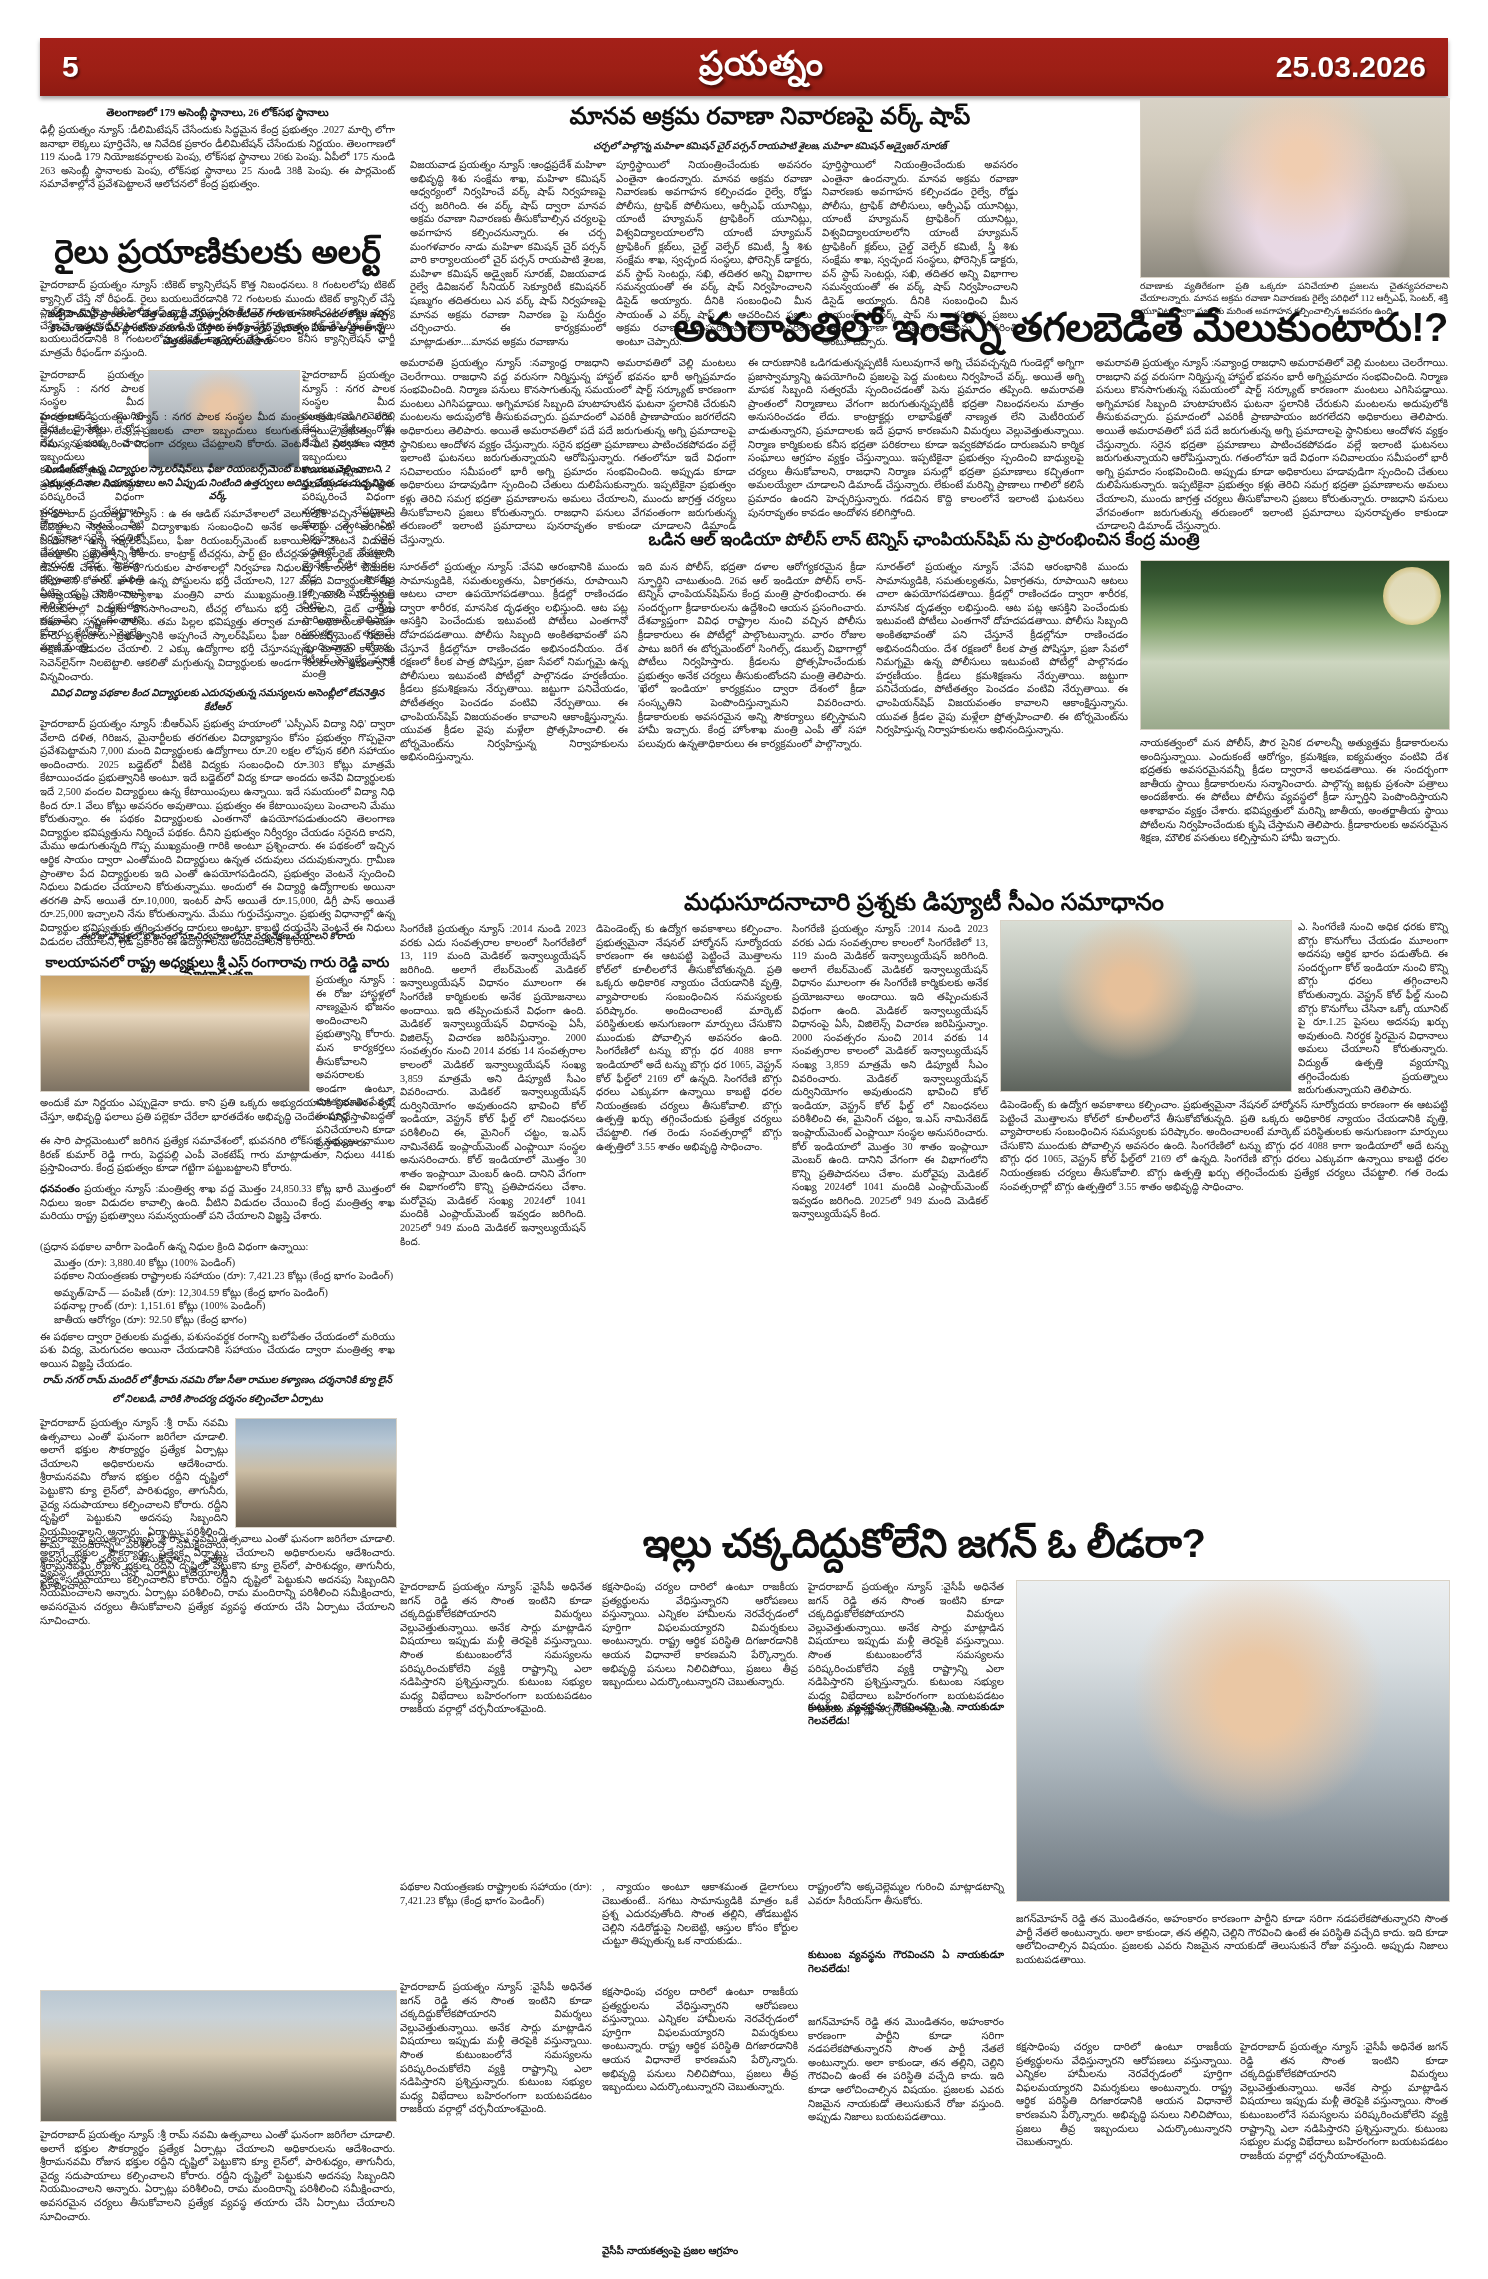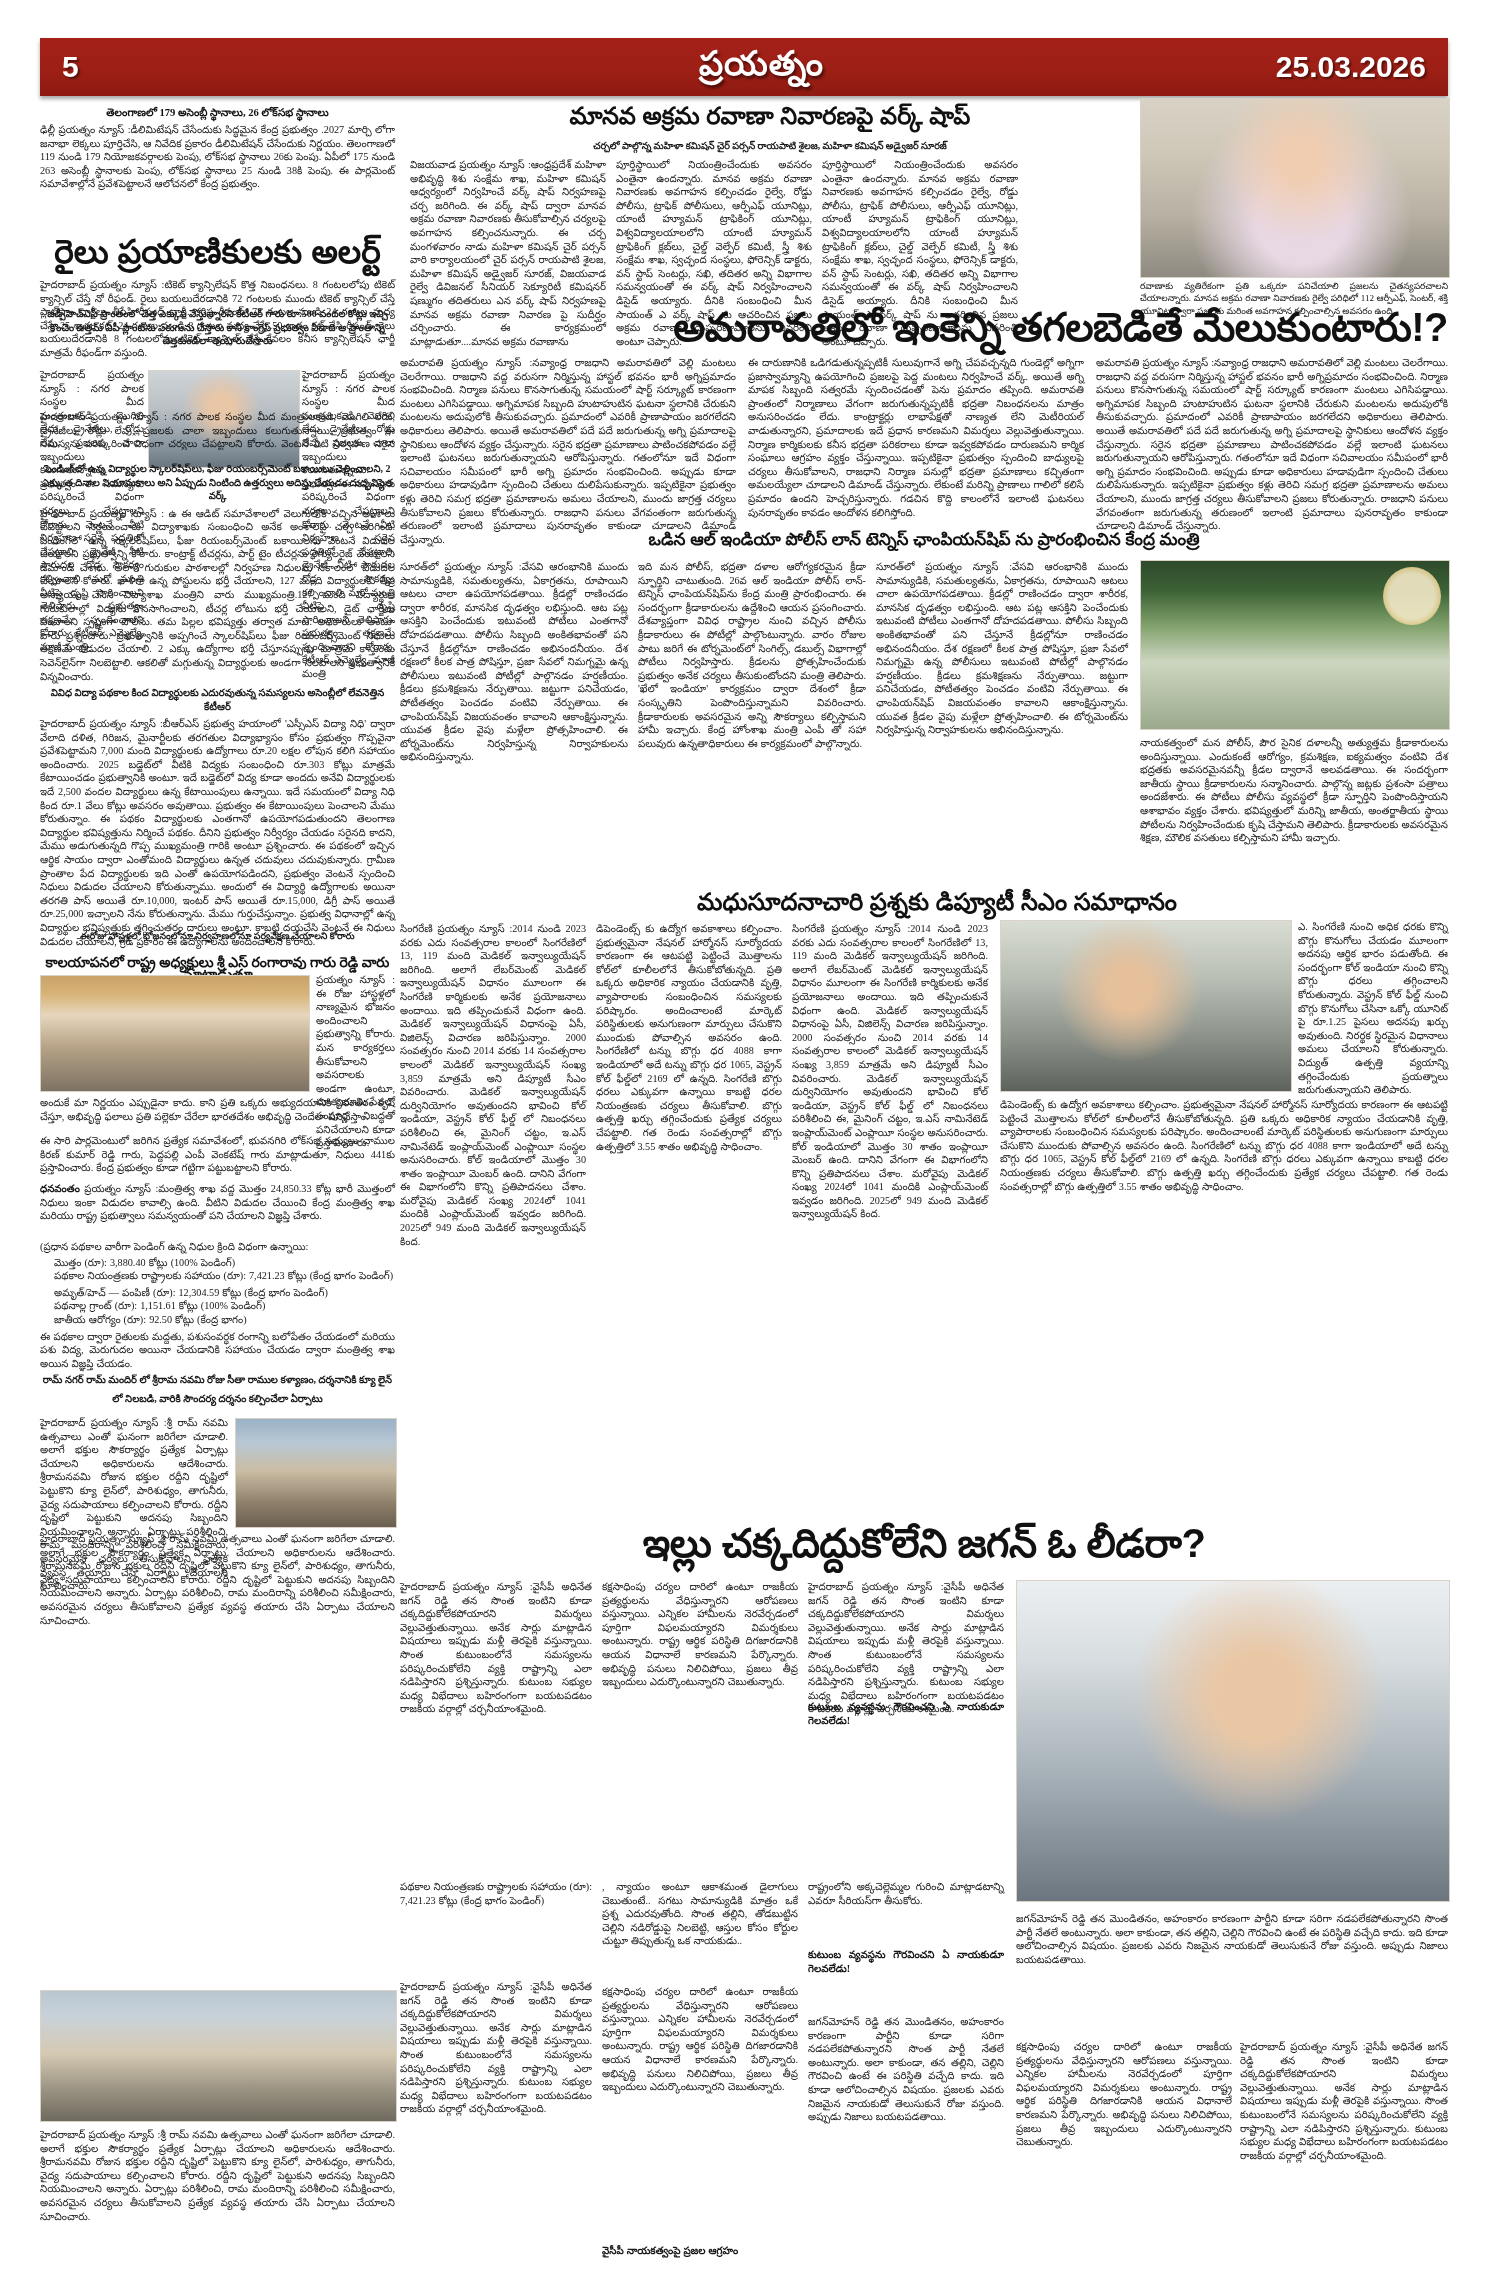--- a/index.html
+++ b/index.html
@@ -17,21 +17,21 @@
     font-size:34px;letter-spacing:1px;text-shadow:2px 3px 3px rgba(0,0,0,.5);
     position:absolute;left:0;right:0;text-align:center;padding-left:35px;}
   .masthead .date{color:#fff;font-family:"Liberation Sans",sans-serif;font-weight:bold;
     font-size:30px;text-shadow:2px 2px 2px rgba(0,0,0,.45);z-index:2;}
 
   
   .body-txt{font-size:10.2px;line-height:13.6px;text-align:justify;
     font-family:"Liberation Serif",serif;color:#161616;
     -webkit-hyphens:auto;hyphens:auto;word-spacing:.5px;}
   .kicker{font-size:10.6px;font-weight:bold;text-align:center;line-height:14px;margin-bottom:3px;}
-  .sub-kicker{font-size:10px;font-weight:bold;text-align:center;line-height:13.5px;color:#1a1a1a;}
+  .sub-kicker{font-size:10px;font-weight:bold;text-align:center;line-height:13.5px;color:#1a1a1a;font-style:italic;}
 
   .hl-xl{font-size:40px;font-weight:bold;line-height:46px;letter-spacing:-0.5px;
     font-family:"Liberation Sans",sans-serif;color:#111;}
   .hl-lg{font-size:33px;font-weight:bold;line-height:40px;
     font-family:"Liberation Sans",sans-serif;color:#111;}
   .hl-md{font-size:24px;font-weight:bold;line-height:31px;
     font-family:"Liberation Sans",sans-serif;color:#111;}
   .hl-sm{font-size:17px;font-weight:bold;line-height:23px;
     font-family:Liberation Sans, sans-serif;color:#111;}
 
@@ -204,21 +204,21 @@
   </div>
 
   <div class="body-txt" style="position:absolute;left:400px;top:560px;width:228px;">సూరత్‌లో   ప్రయత్నం న్యూస్ :వేసవి ఆరంభానికి ముందు సామాన్యుడికి, సమతుల్యతను, ఏకాగ్రతను, రూపాయిని ఆటలు చాలా ఉపయోగపడతాయి. క్రీడల్లో రాణించడం ద్వారా శారీరక, మానసిక దృఢత్వం లభిస్తుంది. ఆట పట్ల ఆసక్తిని పెంచేందుకు ఇటువంటి పోటీలు ఎంతగానో దోహదపడతాయి. పోలీసు సిబ్బంది అంకితభావంతో పని చేస్తూనే క్రీడల్లోనూ రాణించడం అభినందనీయం. దేశ రక్షణలో కీలక పాత్ర పోషిస్తూ, ప్రజా సేవలో నిమగ్నమై ఉన్న పోలీసులు ఇటువంటి పోటీల్లో పాల్గొనడం హర్షణీయం. క్రీడలు క్రమశిక్షణను నేర్పుతాయి. జట్టుగా పనిచేయడం, పోటీతత్వం పెంచడం వంటివి నేర్పుతాయి. ఈ ఛాంపియన్‌షిప్ విజయవంతం కావాలని ఆకాంక్షిస్తున్నాను. యువత క్రీడల వైపు మళ్లేలా ప్రోత్సహించాలి. ఈ టోర్నమెంట్‌ను నిర్వహిస్తున్న నిర్వాహకులను అభినందిస్తున్నాను.</div>
 
   <div class="body-txt" style="position:absolute;left:638px;top:560px;width:228px;">ఇది మన పోలీస్, భద్రతా దళాల ఆరోగ్యకరమైన క్రీడా స్ఫూర్తిని చాటుతుంది. 26వ ఆల్ ఇండియా పోలీస్ లాన్-టెన్నిస్ ఛాంపియన్‌షిప్‌ను కేంద్ర మంత్రి ప్రారంభించారు. ఈ సందర్భంగా క్రీడాకారులను ఉద్దేశించి ఆయన ప్రసంగించారు. దేశవ్యాప్తంగా వివిధ రాష్ట్రాల నుంచి వచ్చిన పోలీసు క్రీడాకారులు ఈ పోటీల్లో పాల్గొంటున్నారు. వారం రోజుల పాటు జరిగే ఈ టోర్నమెంట్‌లో సింగిల్స్, డబుల్స్ విభాగాల్లో పోటీలు నిర్వహిస్తారు. క్రీడలను ప్రోత్సహించేందుకు ప్రభుత్వం అనేక చర్యలు తీసుకుంటోందని మంత్రి తెలిపారు. 'ఖేలో ఇండియా' కార్యక్రమం ద్వారా దేశంలో క్రీడా సంస్కృతిని పెంపొందిస్తున్నామని వివరించారు. క్రీడాకారులకు అవసరమైన అన్ని సౌకర్యాలు కల్పిస్తామని హామీ ఇచ్చారు. కేంద్ర హోంశాఖ మంత్రి ఎంపీ తో సహా పలువురు ఉన్నతాధికారులు ఈ కార్యక్రమంలో పాల్గొన్నారు.</div>
 
   <div class="body-txt" style="position:absolute;left:876px;top:560px;width:252px;">సూరత్‌లో   ప్రయత్నం న్యూస్ :వేసవి ఆరంభానికి ముందు సామాన్యుడికి, సమతుల్యతను, ఏకాగ్రతను, రూపాయిని ఆటలు చాలా ఉపయోగపడతాయి. క్రీడల్లో రాణించడం ద్వారా శారీరక, మానసిక దృఢత్వం లభిస్తుంది. ఆట పట్ల ఆసక్తిని పెంచేందుకు ఇటువంటి పోటీలు ఎంతగానో దోహదపడతాయి. పోలీసు సిబ్బంది అంకితభావంతో పని చేస్తూనే క్రీడల్లోనూ రాణించడం అభినందనీయం. దేశ రక్షణలో కీలక పాత్ర పోషిస్తూ, ప్రజా సేవలో నిమగ్నమై ఉన్న పోలీసులు ఇటువంటి పోటీల్లో పాల్గొనడం హర్షణీయం. క్రీడలు క్రమశిక్షణను నేర్పుతాయి. జట్టుగా పనిచేయడం, పోటీతత్వం పెంచడం వంటివి నేర్పుతాయి. ఈ ఛాంపియన్‌షిప్ విజయవంతం కావాలని ఆకాంక్షిస్తున్నాను. యువత క్రీడల వైపు మళ్లేలా ప్రోత్సహించాలి. ఈ టోర్నమెంట్‌ను నిర్వహిస్తున్న నిర్వాహకులను అభినందిస్తున్నాను.</div>
 
   <div class="body-txt" style="position:absolute;left:1140px;top:736px;width:308px;">నాయకత్వంలో మన పోలీస్, పౌర సైనిక దళాలన్నీ అత్యుత్తమ క్రీడాకారులను అందిస్తున్నాయి. ఎందుకంటే ఆరోగ్యం, క్రమశిక్షణ, ఐక్యమత్వం వంటివి దేశ భద్రతకు అవసరమైనవన్నీ క్రీడల ద్వారానే అలవడతాయి. ఈ సందర్భంగా జాతీయ స్థాయి క్రీడాకారులను సన్మానించారు. పాల్గొన్న జట్లకు ప్రశంసా పత్రాలు అందజేశారు. ఈ పోటీలు పోలీసు వ్యవస్థలో క్రీడా స్ఫూర్తిని పెంపొందిస్తాయని ఆశాభావం వ్యక్తం చేశారు. భవిష్యత్తులో మరిన్ని జాతీయ, అంతర్జాతీయ స్థాయి పోటీలను నిర్వహించేందుకు కృషి చేస్తామని తెలిపారు. క్రీడాకారులకు అవసరమైన శిక్షణ, మౌలిక వసతులు కల్పిస్తామని హామీ ఇచ్చారు.</div>
 
-  <div style="position:absolute;left:413px;top:886px;width:1048px;">
+  <div style="position:absolute;left:400px;top:886px;width:1048px;">
     <div class="hl-md" style="text-align:center;">మధుసూదనాచారి ప్రశ్నకు డిప్యూటీ సీఎం సమాధానం</div>
   </div>
 
   <div class="photo p-madhu" style="left:1000px;top:920px;width:290px;height:170px;">
     <div class="ph-in"></div>
   </div>
 
   <div class="body-txt" style="position:absolute;left:400px;top:922px;width:186px;">సింగరేణి    ప్రయత్నం న్యూస్ :2014 నుండి 2023 వరకు ఎదు సంవత్సరాల కాలంలో సింగరేణిలో 13, 119 మంది మెడికల్ ఇన్వాల్యుయేషన్ జరిగింది. అలాగే లేబర్‌మెంట్ మెడికల్ ఇన్వాల్యుయేషన్ విధానం మూలంగా ఈ సింగరేణి కార్మికులకు అనేక ప్రయోజనాలు అందాయి. ఇది తప్పించుకునే విధంగా ఉంది. మెడికల్ ఇన్వాల్యుయేషన్ విధానంపై ఏసీ, విజిలెన్స్ విచారణ జరిపిస్తున్నాం. 2000 సంవత్సరం నుంచి 2014 వరకు 14 సంవత్సరాల కాలంలో మెడికల్ ఇన్వాల్యుయేషన్ సంఖ్య 3,859 మాత్రమే అని డిప్యూటీ సీఎం వివరించారు. మెడికల్ ఇన్వాల్యుయేషన్ దుర్వినియోగం అవుతుందని భావించి కోల్ ఇండియా, వెస్ట్రన్ కోల్ ఫీల్డ్ లో నిబంధనలు పరిశీలించి ఈ, మైనింగ్ చట్టం, ఇ.ఎస్ నామినేటెడ్ ఇంప్లాయ్‌మెంట్ ఎంప్లాయీ సంస్థల అనుసరించారు. కోల్ ఇండియాలో మొత్తం 30 శాతం ఇంప్లాయీ మెంబర్ ఉంది. దానిని వేగంగా ఈ విభాగంలోని కొన్ని ప్రతిపాదనలు చేశాం. మరోవైపు మెడికల్ సంఖ్య 2024లో 1041 మందికి ఎంప్లాయ్‌మెంట్ ఇవ్వడం జరిగింది. 2025లో 949 మంది మెడికల్ ఇన్వాల్యుయేషన్ కింద.</div>
 
   <div class="body-txt" style="position:absolute;left:596px;top:922px;width:186px;">డిపెండెంట్స్ కు ఉద్యోగ అవకాశాలు కల్పించాం. ప్రభుత్వమైనా నేషనల్ హార్మోనస్ సూర్యోదయ కారణంగా ఈ ఆటపట్టి పెట్టించే మొత్తాలను కోల్‌లో కూలీలలోనే తీసుకోబోతున్నది. ప్రతి ఒక్కరు అధికారిక న్యాయం చేయడానికి వృత్తి, వ్యాపారాలకు సంబంధించిన సమస్యలకు పరిష్కారం. అందించాలంటే మార్కెట్ పరిస్థితులకు అనుగుణంగా మార్పులు చేసుకొని ముందుకు పోవాల్సిన అవసరం ఉంది. సింగరేణిలో టన్ను బొగ్గు ధర 4088 కాగా ఇండియాలో అదే టన్ను బొగ్గు ధర 1065, వెస్ట్రన్ కోల్ ఫీల్డ్‌లో 2169 లో ఉన్నది. సింగరేణి బొగ్గు ధరలు ఎక్కువగా ఉన్నాయి కాబట్టి ధరల నియంత్రణకు చర్యలు తీసుకోవాలి. బొగ్గు ఉత్పత్తి ఖర్చు తగ్గించేందుకు ప్రత్యేక చర్యలు చేపట్టాలి. గత రెండు సంవత్సరాల్లో బొగ్గు ఉత్పత్తిలో 3.55 శాతం అభివృద్ధి సాధించాం.</div>

